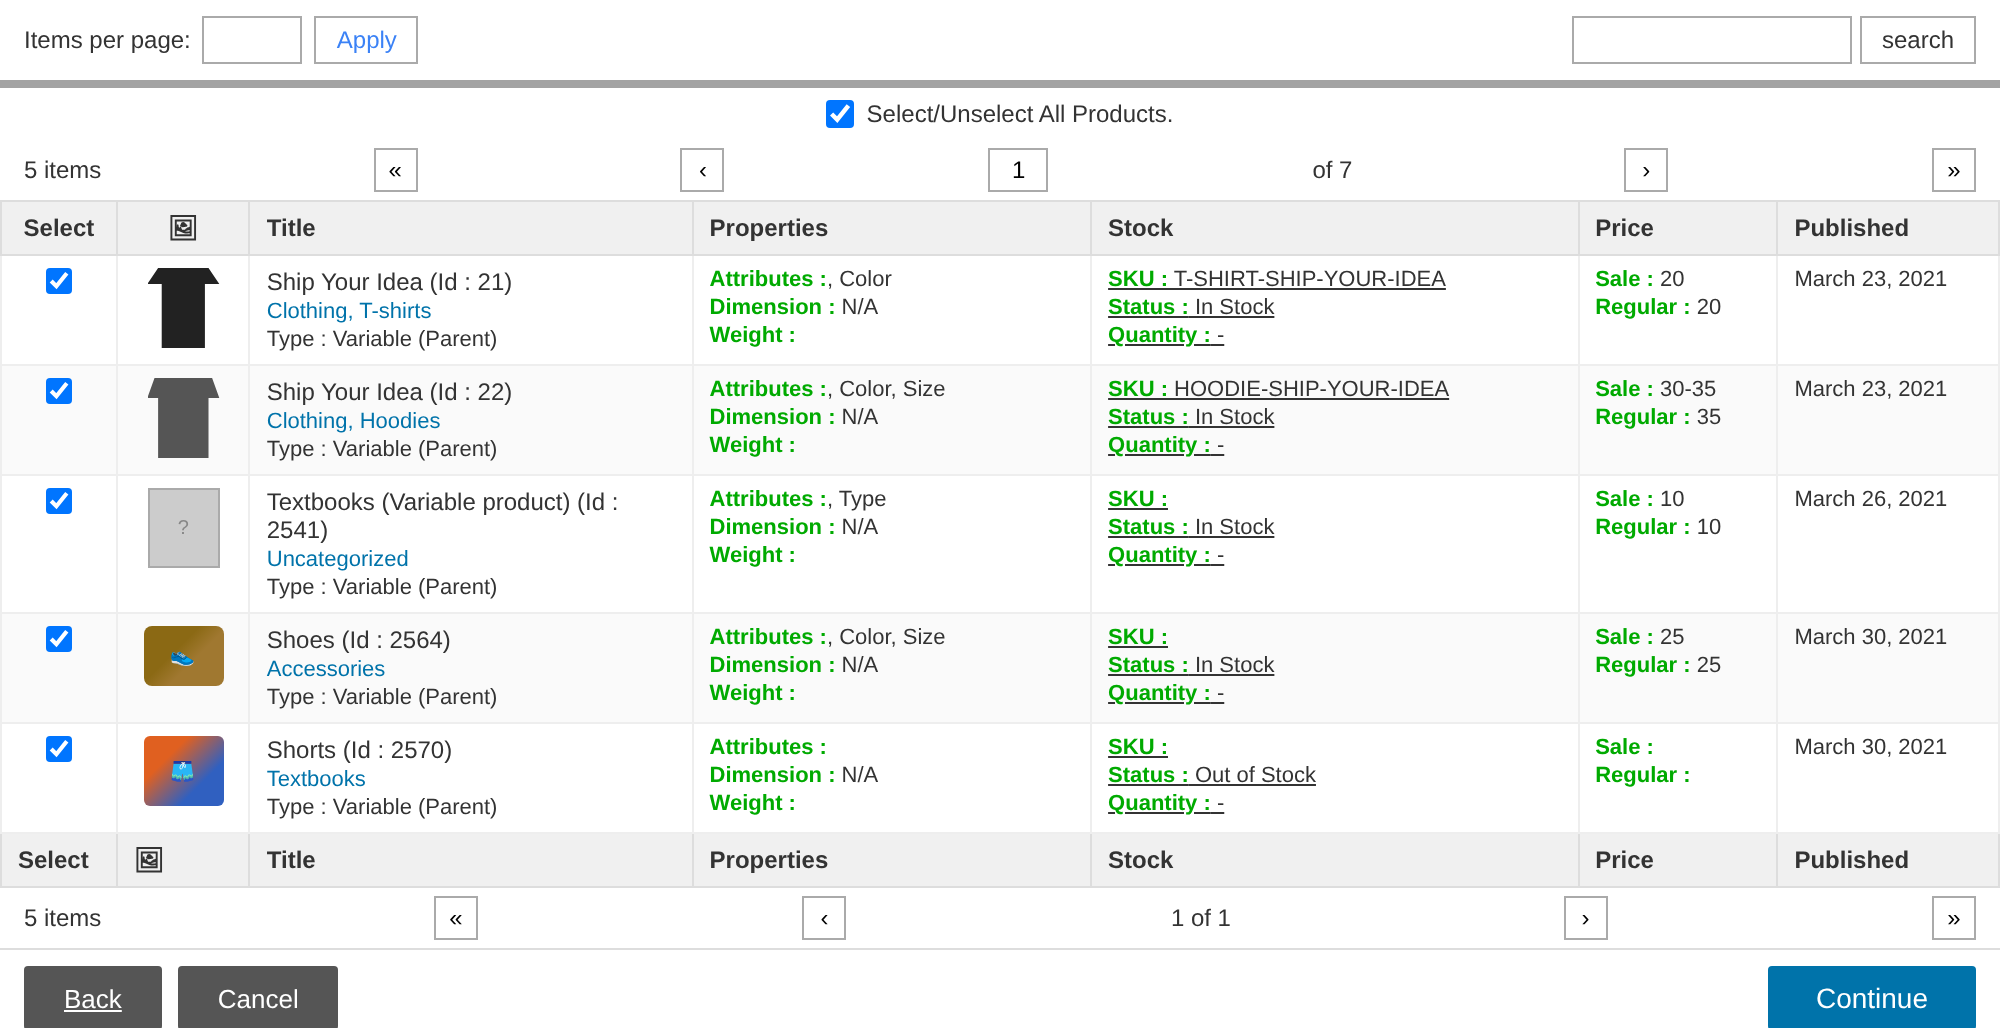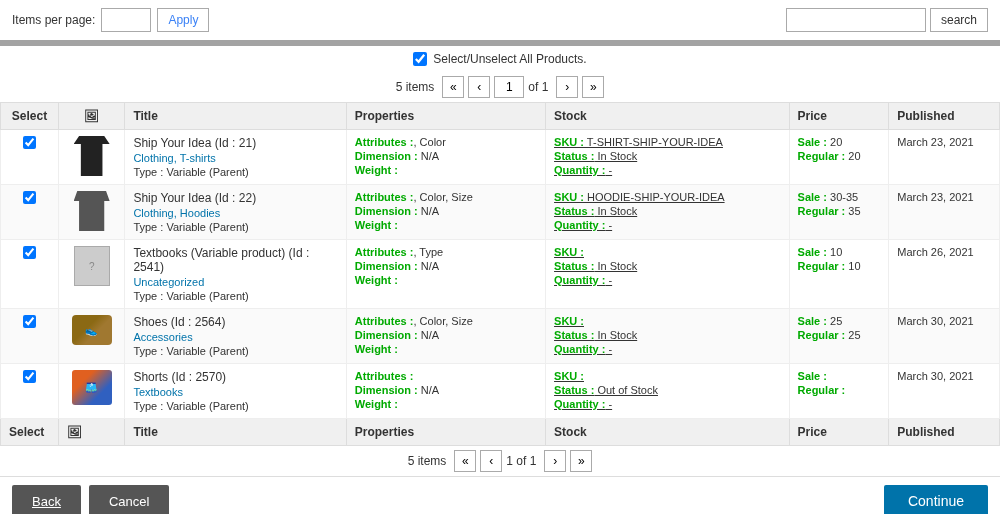--- a/index.html
+++ b/index.html
@@ -14,21 +14,21 @@
       min-height: 514px;
       background: #fff;
       display: flex;
       flex-direction: column;
     }
     .top-bar {
       display: flex;
       align-items: flex-start;
       justify-content: space-between;
       padding: 8px 12px;
-      border-bottom: 6px solid #a3a3a3;
+      border-bottom: 4px solid #a3a3a3;
       background: #fff;
     }
     .top-bar-left {
       display: flex;
       align-items: center;
       gap: 6px;
     }
     .top-bar-right {
       display: flex;
       align-items: center;
@@ -80,21 +80,21 @@
     .select-all-bar input[type="checkbox"] {
       width: 14px;
       height: 14px;
     }
     .select-all-label {
       font-size: 12px;
     }
     .pagination-bar {
       display: flex;
       align-items: center;
-      justify-content: center;
+      justify-content: space-between;
       padding: 4px 12px;
       gap: 4px;
       font-size: 12px;
     }
     .pagination-bar span {
       margin-right: 4px;
     }
     .pag-btn {
       width: 22px;
       height: 22px;
@@ -334,21 +334,21 @@
   <div class="select-all-bar">
     <input type="checkbox" checked="" style="">
     <span class="select-all-label">Select/Unselect All Products.</span>
   </div>
 
   <div class="pagination-bar">
     <span>5 items</span>
     <button class="pag-btn">«</button>
     <button class="pag-btn">‹</button>
     <input class="pag-input" type="text" value="1" style="">
-    <span class="of-label">of 1</span>
+    <span class="of-label">of 7</span>
     <button class="pag-btn">›</button>
     <button class="pag-btn">»</button>
   </div>
 
   <table>
     <thead>
       <tr>
         <th class="center">Select</th>
         <th class="center">🖼</th>
         <th>Title</th>

